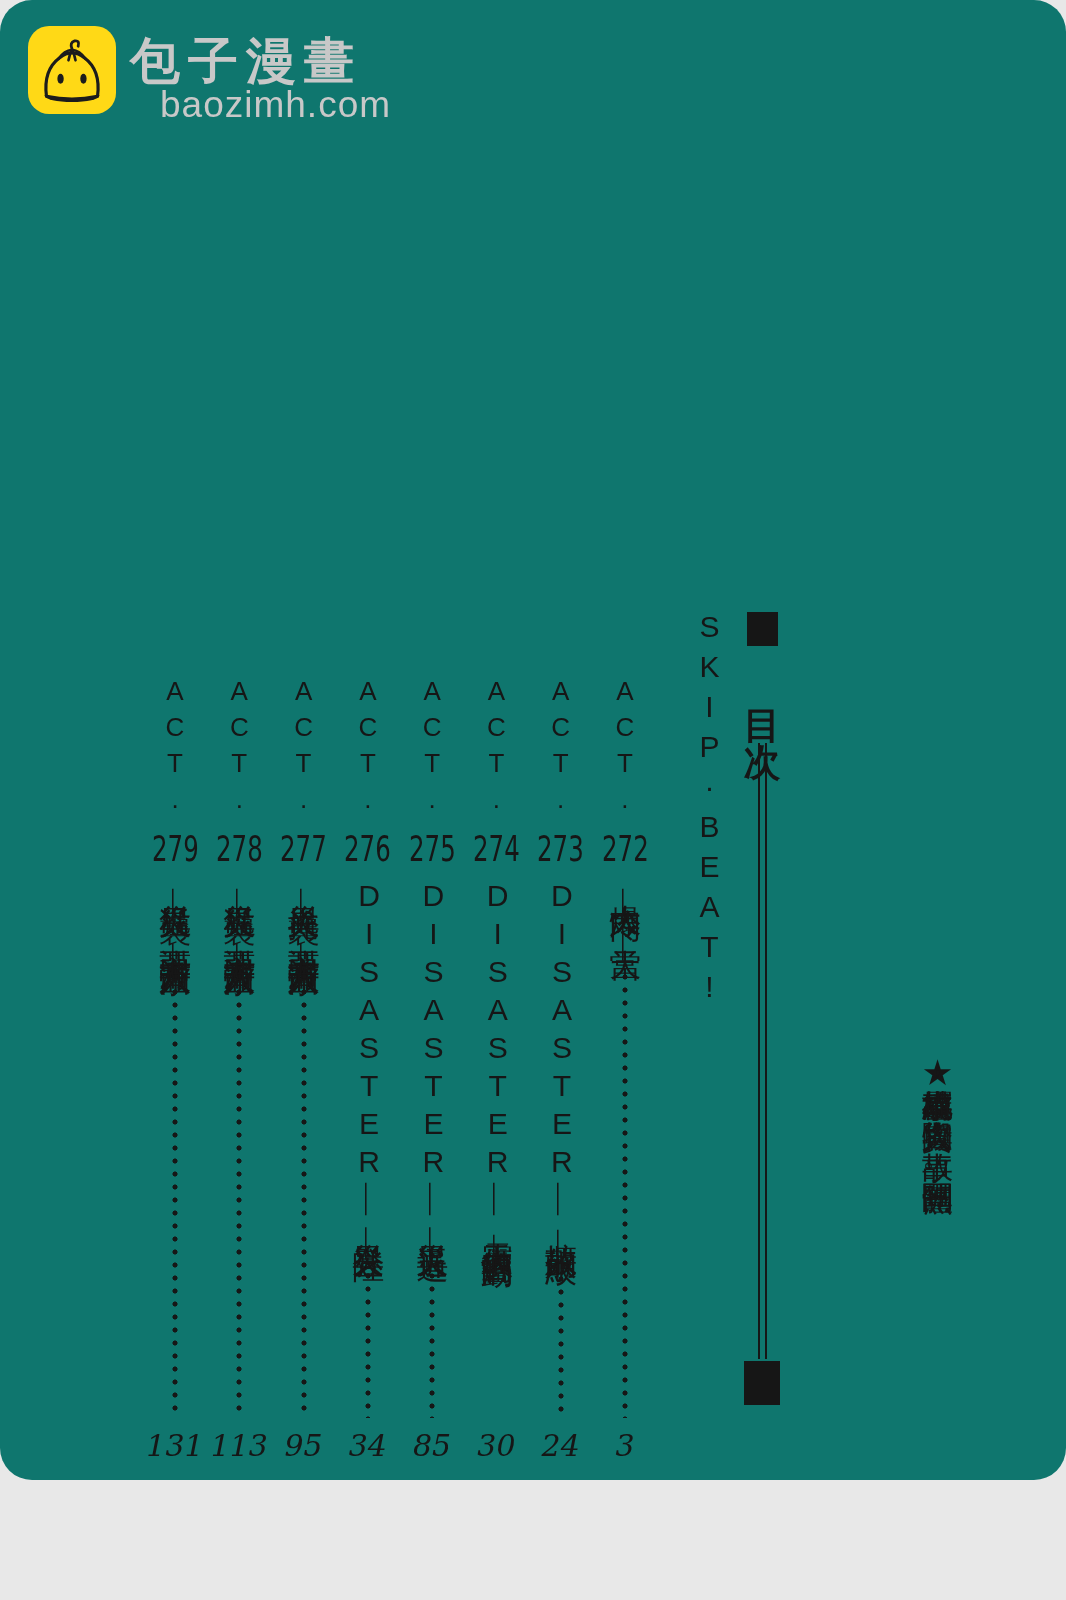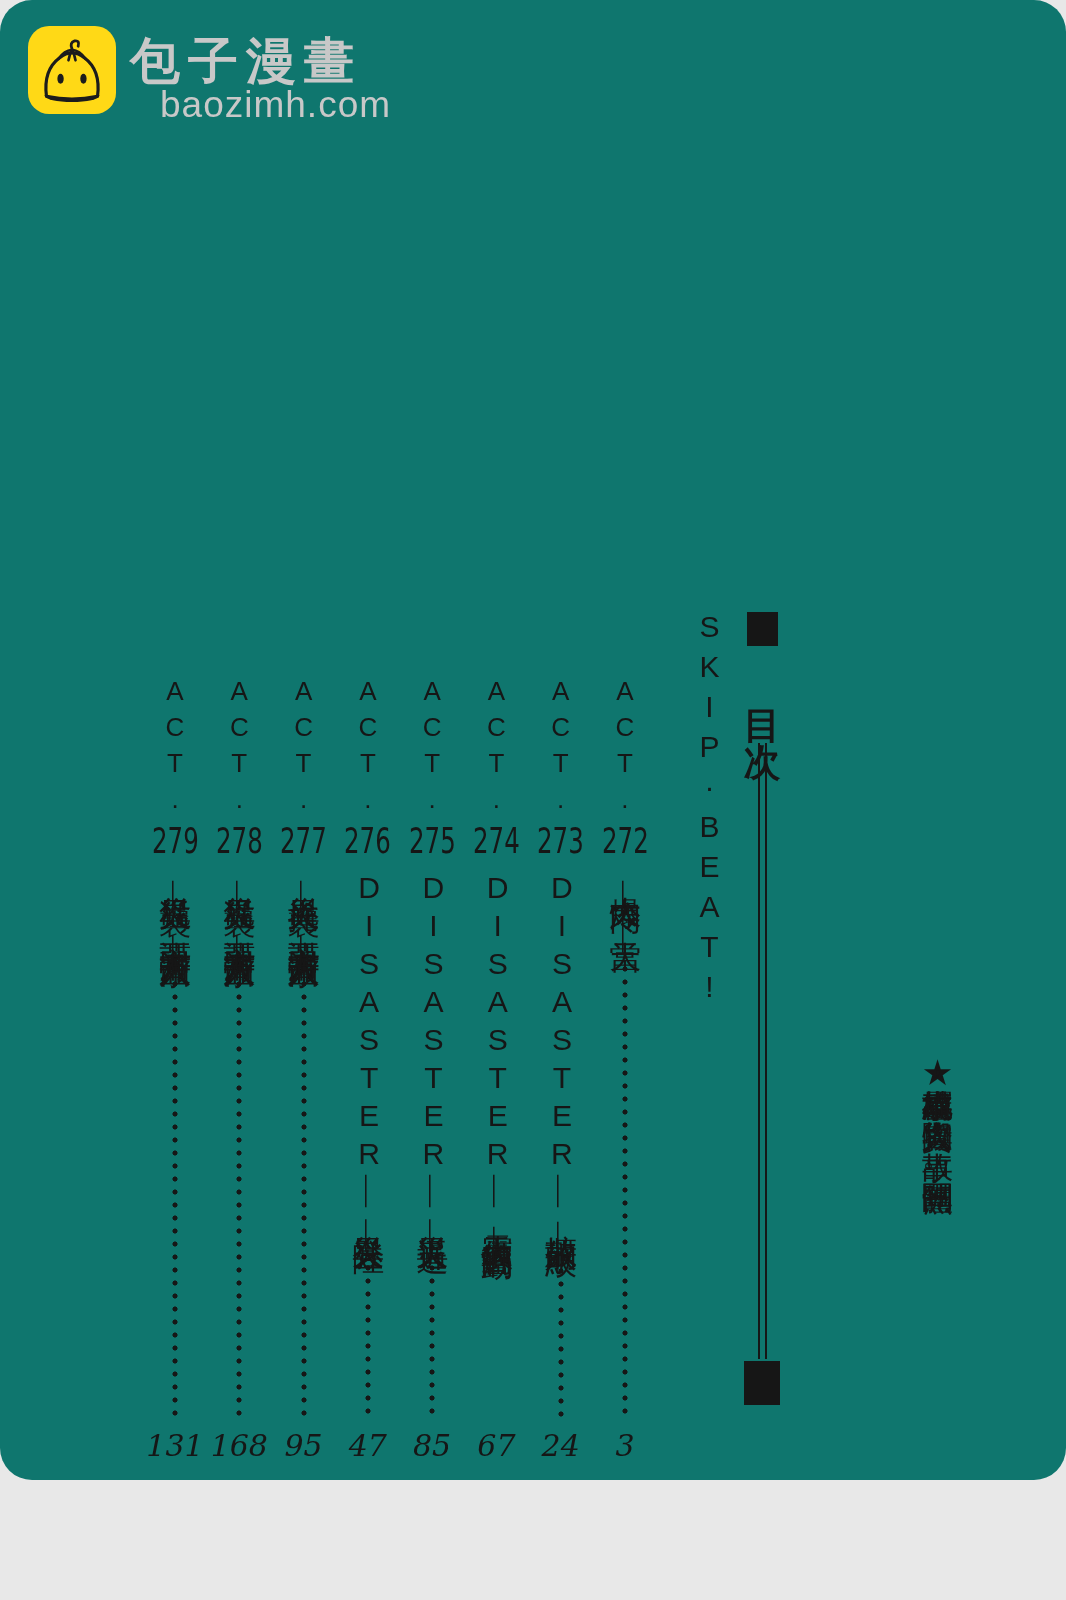--- a/index.html
+++ b/index.html
@@ -65,21 +65,21 @@
     display:flex;flex-direction:row-reverse;justify-content:space-between;
   }
   .entry{
     width:62px;height:100%;
     display:flex;flex-direction:column;align-items:center;
   }
   .entry-act{
     writing-mode:vertical-rl;text-orientation:upright;
     font-size:26px;letter-spacing:6px;line-height:1;
   }
-  .entry-num{height:34px;line-height:34px;margin-top:4px;}
+  .entry-num{height:34px;line-height:34px;margin-top:12px;}
   .entry-num span{
     display:inline-block;transform:scaleX(0.68);transform-origin:center;
     font-family:"DejaVu Sans",sans-serif;font-size:36px;font-weight:400;
   }
   .entry-title{
     margin-top:13px;
     writing-mode:vertical-rl;text-orientation:mixed;
     font-family:serif;
     font-size:32px;letter-spacing:2.5px;line-height:1.05;
   }
@@ -153,53 +153,53 @@
       <div class="entry-title"><span class="lat">DISASTER</span><span class="cjk">—擴散的水紋—</span></div>
       <div class="dotted-leader"></div>
       <div class="entry-page">24</div>
     </div>
 
     <div class="entry">
       <div class="entry-act">ACT.</div>
       <div class="entry-num"><span>274</span></div>
       <div class="entry-title"><span class="lat">DISASTER</span><span class="cjk">—震天價響的渦動—</span></div>
       <div class="dotted-leader nodots"></div>
-      <div class="entry-page">67</div>
+      <div class="entry-page">30</div>
     </div>
 
     <div class="entry">
       <div class="entry-act">ACT.</div>
       <div class="entry-num"><span>275</span></div>
       <div class="entry-title"><span class="lat">DISASTER</span><span class="cjk">—災異逼近—</span></div>
       <div class="dotted-leader"></div>
       <div class="entry-page">85</div>
     </div>
 
     <div class="entry">
       <div class="entry-act">ACT.</div>
       <div class="entry-num"><span>276</span></div>
       <div class="entry-title"><span class="lat">DISASTER</span><span class="cjk">—災異登陸—</span></div>
       <div class="dotted-leader"></div>
-      <div class="entry-page">47</div>
+      <div class="entry-page">34</div>
     </div>
 
     <div class="entry">
       <div class="entry-act">ACT.</div>
       <div class="entry-num"><span>277</span></div>
       <div class="entry-title"><span class="cjk">災異掩襲—諾亞方舟滑入水面—</span></div>
       <div class="dotted-leader"></div>
       <div class="entry-page">95</div>
     </div>
 
     <div class="entry">
       <div class="entry-act">ACT.</div>
       <div class="entry-num"><span>278</span></div>
       <div class="entry-title"><span class="cjk">災異猛襲—諾亞方舟滑入水面—</span></div>
       <div class="dotted-leader"></div>
-      <div class="entry-page">168</div>
+      <div class="entry-page">113</div>
     </div>
 
     <div class="entry">
       <div class="entry-act">ACT.</div>
       <div class="entry-num"><span>279</span></div>
       <div class="entry-title"><span class="cjk">災異猛襲—諾亞方舟滑入水面—</span></div>
       <div class="dotted-leader"></div>
       <div class="entry-page">131</div>
     </div>
   </div>

